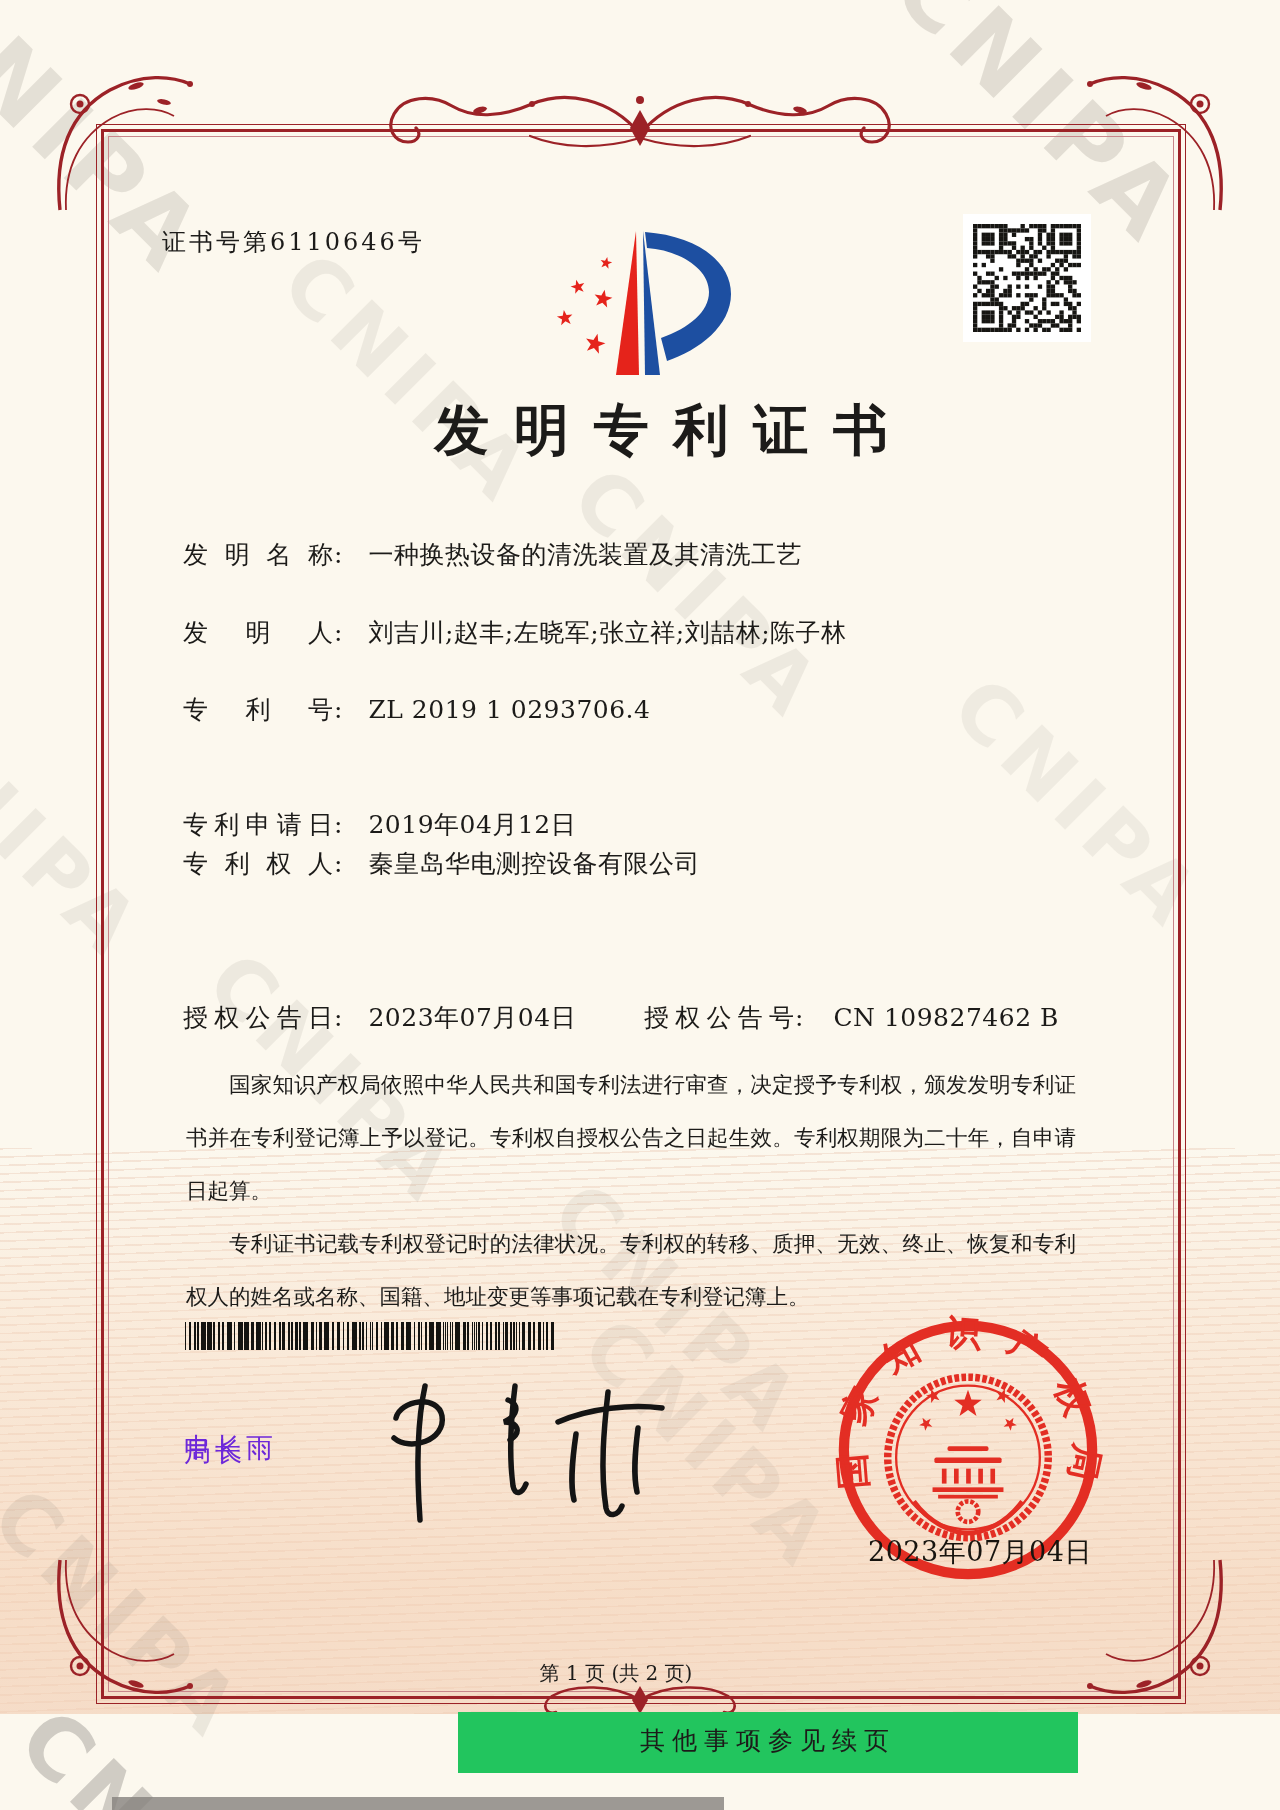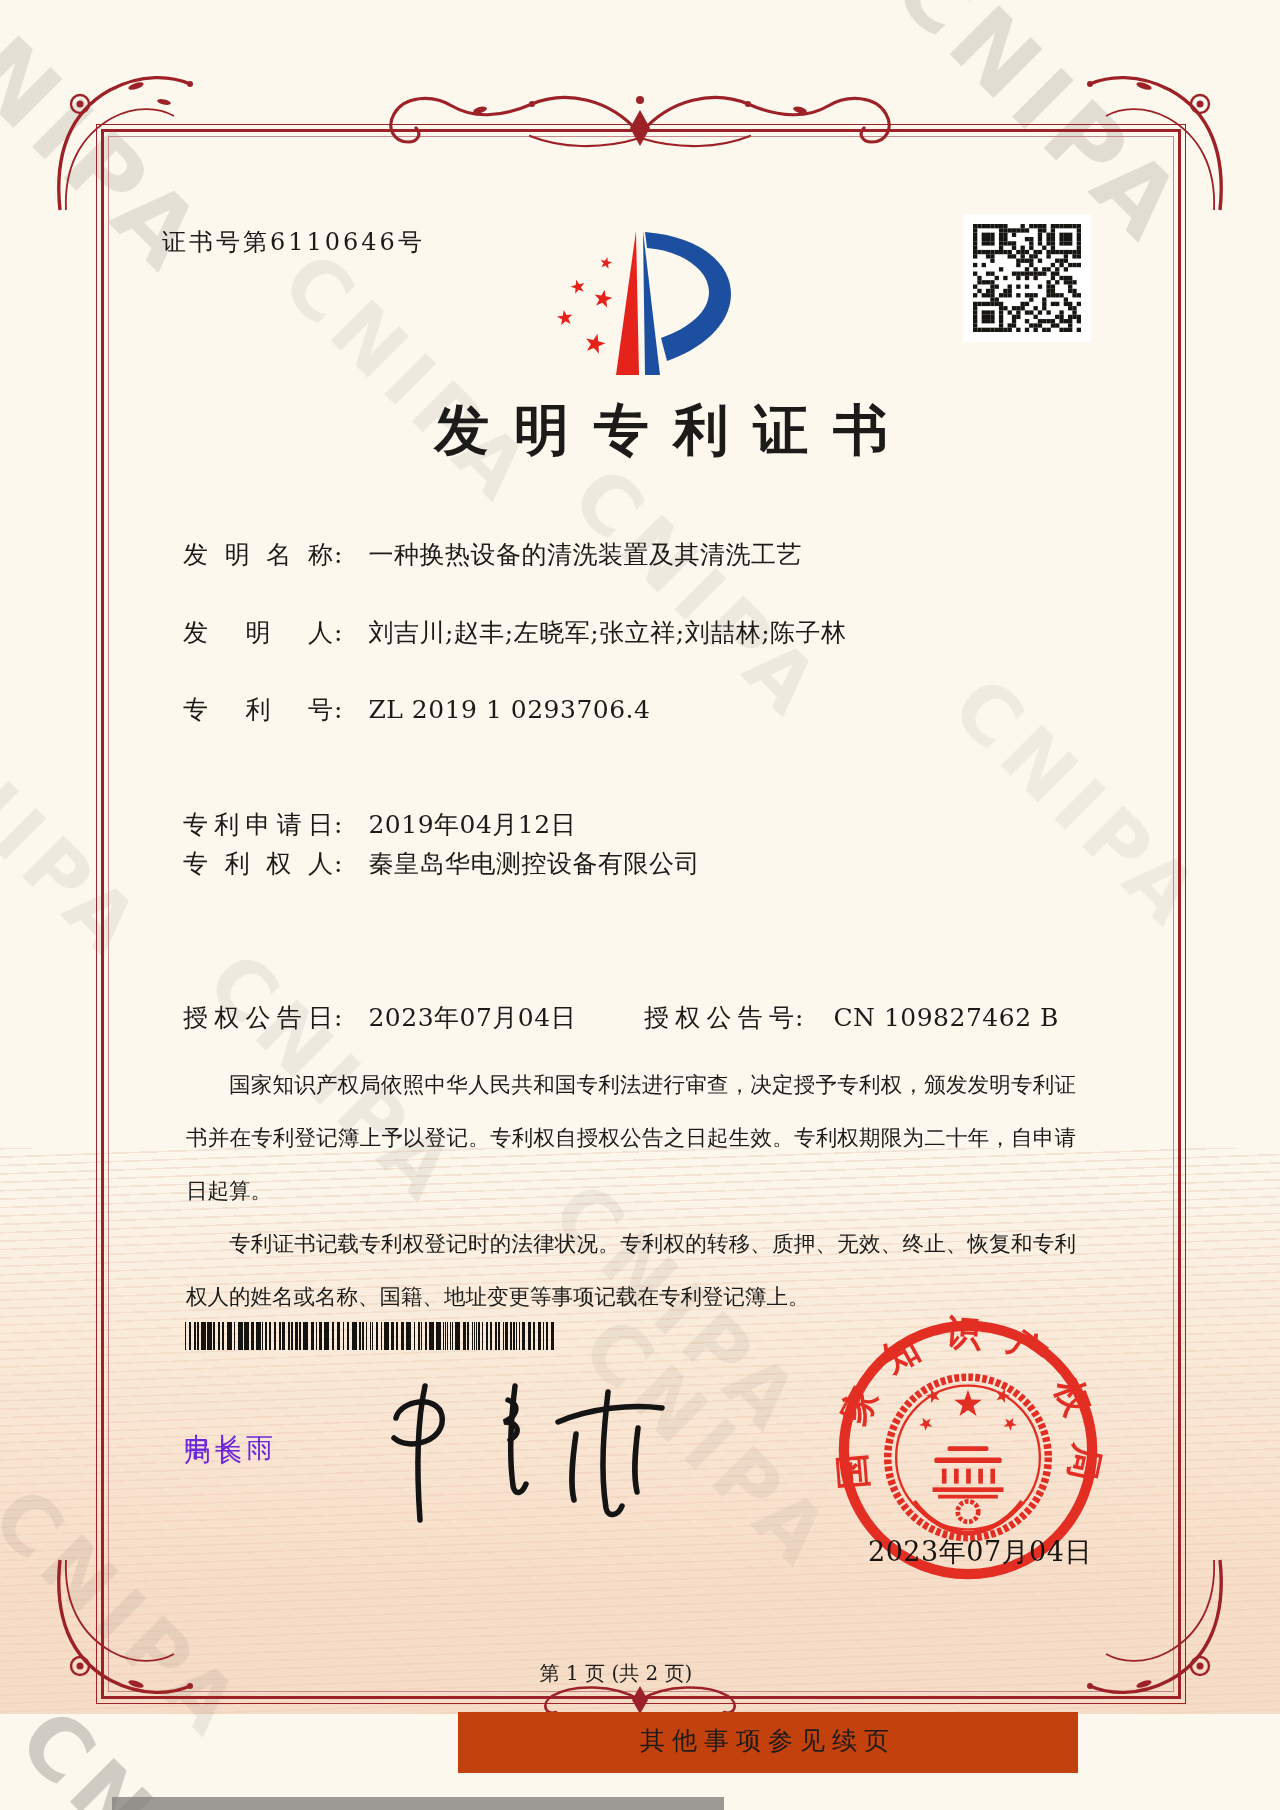--- a/index.html
+++ b/index.html
@@ -31,21 +31,21 @@
   .fcolon{display:inline-block;margin-left:1px;}
   .fvalue{display:inline-block;margin-left:26px;letter-spacing:.5px;}
   .legal{position:absolute;left:186px;top:1058px;width:890px;font-size:21.5px;line-height:53px;
          text-align:justify;z-index:3;}
   .legal p{margin:0;text-indent:2em;}
   .signer{position:absolute;left:184px;font-size:27px;font-family:"DejaVu Sans",sans-serif;
           font-weight:500;letter-spacing:4px;z-index:4;color:#6d28d9;}
   .seal-date{position:absolute;left:868px;top:1534px;width:220px;font-size:27px;color:#17140f;
           letter-spacing:.5px;z-index:5;white-space:nowrap;}
   .page-num{position:absolute;left:0;top:1660px;width:1232px;text-align:center;font-size:20px;z-index:3;}
-  .cont-box{position:absolute;left:458px;top:1712px;width:620px;background:#c2410c;z-index:3;
+  .cont-box{position:absolute;left:458px;top:1712px;width:620px;background:#22c55e;z-index:3;
             text-align:center;padding:12px 0 16px;}
   .cont-box span{font-size:25px;letter-spacing:7px;}
   .gray-bar{position:absolute;left:112px;top:1797px;width:612px;height:13px;background:#84817d;
             opacity:.8;z-index:6;}
   .qr-box{position:absolute;left:963px;top:214px;width:128px;height:128px;background:#fff;z-index:3;}
   .qr-box svg{position:absolute;left:10px;top:10px;}
 </style>
 </head>
 <body>
 

